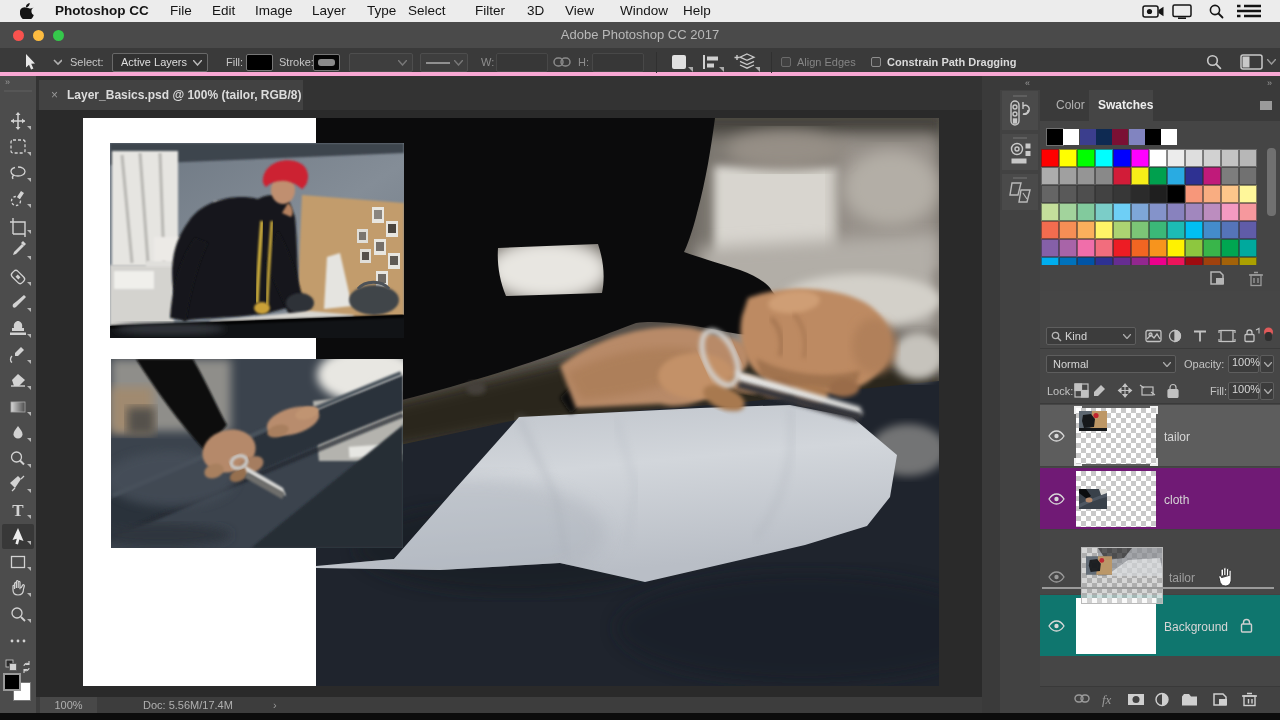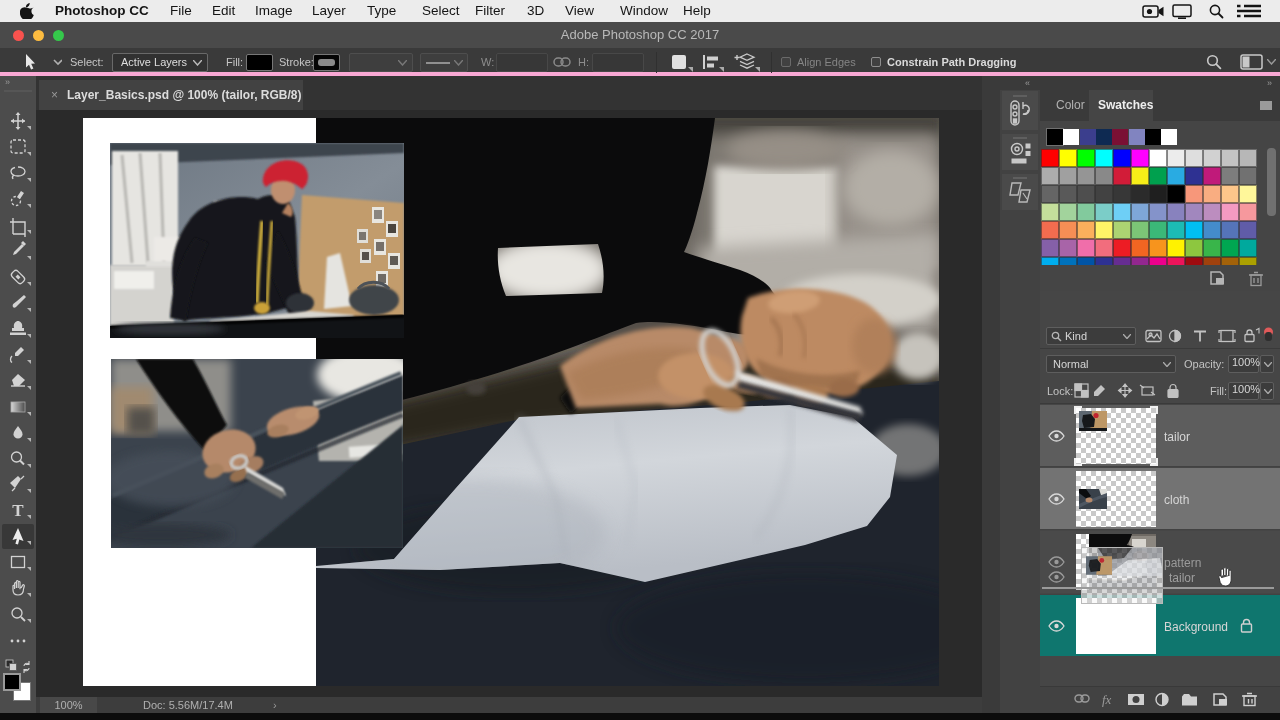--- a/index.html
+++ b/index.html
@@ -212,21 +212,21 @@
     <svg style="position:absolute;left:20px;top:3px;" width="14" height="16" viewBox="0 0 14 16">
       <path fill="#141414" d="M9.7 0c.1 1.1-.3 2.1-1 2.9-.7.8-1.8 1.4-2.8 1.3-.1-1 .4-2.1 1-2.8C7.6.6 8.7.1 9.7 0z"></path>
       <path fill="#141414" d="M7.1 4.8c1.4 0 2.3.8 3.5.8.5 0 1.2-.2 1.8-.5.5-.2.8-.4 1.1-.6l.1.1c-1.3.8-2.2 2-2.2 3.7 0 1.9 1.1 3.2 2.4 3.8-.3.9-.7 1.6-1.2 2.3-.7 1-1.6 2.2-2.7 2.2s-1.5-.7-2.9-.7-1.8.7-2.9.7-2-1.2-2.7-2.2C-.4 12.2-.8 8.1.9 6.1c.9-1.1 2.3-1.8 3.6-1.8 1 0 1.8.5 2.6.5z"></path>
     </svg>
     <span style="left:55px;font-weight:bold;">Photoshop CC</span>
     <span style="left:170px;">File</span>
     <span style="left:212px;">Edit</span>
     <span style="left:255px;">Image</span>
     <span style="left:312px;">Layer</span>
     <span style="left:367px;">Type</span>
-    <span style="left:422px;">Select</span>
+    <span style="left:408px;">Select</span>
     <span style="left:475px;">Filter</span>
     <span style="left:527px;">3D</span>
     <span style="left:565px;">View</span>
     <span style="left:620px;">Window</span>
     <span style="left:683px;">Help</span>
     <svg style="position:absolute;left:1142px;top:5px;" width="22" height="13" viewBox="0 0 22 13">
       <rect x="1" y="1" width="15" height="11" rx="2" fill="none" stroke="#141414" stroke-width="1.5"></rect>
       <path d="M16.5 5l5-3.2v9.4l-5-3.2z" fill="#141414"></path>
       <circle cx="7.5" cy="6.5" r="2.6" fill="#141414"></circle>
     </svg>
@@ -566,57 +566,37 @@
                 </svg>
               </div>
               <svg style="position:absolute;left:-2px;top:-2px;" width="84" height="60" viewBox="0 0 84 60">
                 <g stroke="#f0f0f0" stroke-width="2" fill="none">
                   <path d="M1 8V1h7M76 1h7v7M83 52v7h-7M8 59H1v-7"></path>
                 </g>
               </svg>
             </div>
             <span style="position:absolute;left:124px;top:25px;">tailor</span>
           </div>
-          <div style="position:absolute;left:0;top:63px;width:240px;height:62px;background:#737373;border-bottom:1px solid #424242;">
+          <div style="position:absolute;left:0;top:63px;width:240px;height:62px;background:#701a75;border-bottom:1px solid #424242;">
             <svg style="position:absolute;left:8px;top:25px;" width="17" height="12" viewBox="0 0 17 12">
               <path d="M1 6C3.5 2 6 1 8.5 1s5 1 7.5 5c-2.5 4-5 5-7.5 5S3.5 10 1 6z" fill="none" stroke="#d8d8d8" stroke-width="1.3"></path>
               <circle cx="8.5" cy="6" r="2.2" fill="#d8d8d8"></circle>
             </svg>
             <div style="position:absolute;left:36px;top:3px;width:80px;height:56px;background-image:conic-gradient(#c9c9c9 25%,#ffffff 0 50%,#c9c9c9 0 75%,#ffffff 0);background-size:10px 10px;">
               <div style="position:absolute;left:3px;top:18px;width:28px;height:20px;">
                 <svg width="28" height="20" viewBox="0 0 28 20" style="position:absolute;left:0;top:0;">
                   <rect width="28" height="20" fill="#39414a"></rect>
                   <polygon points="20,0 28,0 28,8 22,6" fill="#dcdcd8"></polygon>
                   <polygon points="0,0 7,0 12,7 8,10 0,4" fill="#0b0d0f"></polygon>
                   <path d="M0,15 C9,11 19,7 28,4 L28,8 C19,10 9,14 0,19 Z" fill="#4e5762"></path>
                   <ellipse cx="10" cy="11" rx="3.5" ry="2.5" fill="#b3886a"></ellipse>
                 </svg>
               </div>
             </div>
             <span style="position:absolute;left:124px;top:25px;">cloth</span>
-          </div>
-          <div style="position:absolute;left:0;top:126px;width:240px;height:62px;background:#4a4a4a;">
-            <svg style="position:absolute;left:8px;top:25px;" width="17" height="12" viewBox="0 0 17 12">
-              <path d="M1 6C3.5 2 6 1 8.5 1s5 1 7.5 5c-2.5 4-5 5-7.5 5S3.5 10 1 6z" fill="none" stroke="#9a9a9a" stroke-width="1.3"></path>
-              <circle cx="8.5" cy="6" r="2.2" fill="#9a9a9a"></circle>
-            </svg>
-            <div style="position:absolute;left:36px;top:3px;width:80px;height:56px;background-image:conic-gradient(#c9c9c9 25%,#ffffff 0 50%,#c9c9c9 0 75%,#ffffff 0);background-size:10px 10px;">
-              <svg width="67" height="56" viewBox="0 0 67 56" style="position:absolute;left:13px;top:0;">
-                <rect width="67" height="56" fill="#6e6963"></rect>
-                <rect x="40" y="2" width="27" height="22" fill="#8d8881"></rect>
-                <rect x="43" y="5" width="14" height="10" fill="#d8d5cf"></rect>
-                <path d="M0,0 L43,0 C40,10 34,17 26,21 L0,28 Z" fill="#0c0c0d"></path>
-                <ellipse cx="42" cy="17" rx="10" ry="5" fill="#0c0c0d" transform="rotate(24 42 17)"></ellipse>
-                <ellipse cx="52" cy="22" rx="8" ry="5.5" fill="#ca9a79"></ellipse>
-                <polygon points="0,30 20,28 56,27 62,33 59,40 35,46 13,45 0,44" fill="#c3c8ce"></polygon>
-                <polygon points="0,46 35,47 67,38 67,56 0,56" fill="#1b202a"></polygon>
-                <polygon points="56,27 67,26 67,38 59,40" fill="#1b202a"></polygon>
-              </svg>
-            </div>
-            <span style="position:absolute;left:124px;top:25px;color:#9a9a9a;">pattern</span>
           </div>
           <div style="position:absolute;left:0;top:189px;width:240px;height:62px;background:#0f766e;border-top:1px solid #424242;">
             <svg style="position:absolute;left:8px;top:25px;" width="17" height="12" viewBox="0 0 17 12">
               <path d="M1 6C3.5 2 6 1 8.5 1s5 1 7.5 5c-2.5 4-5 5-7.5 5S3.5 10 1 6z" fill="none" stroke="#d8d8d8" stroke-width="1.3"></path>
               <circle cx="8.5" cy="6" r="2.2" fill="#d8d8d8"></circle>
             </svg>
             <div style="position:absolute;left:36px;top:3px;width:80px;height:56px;background:#fff;"></div>
             <span style="position:absolute;left:124px;top:25px;">Background</span>
             <svg style="position:absolute;left:200px;top:23px;" width="13" height="15" viewBox="0 0 13 15">
               <rect x="1.5" y="6" width="10" height="8" rx="1" fill="none" stroke="#d0d0d0" stroke-width="1.4"></rect>

